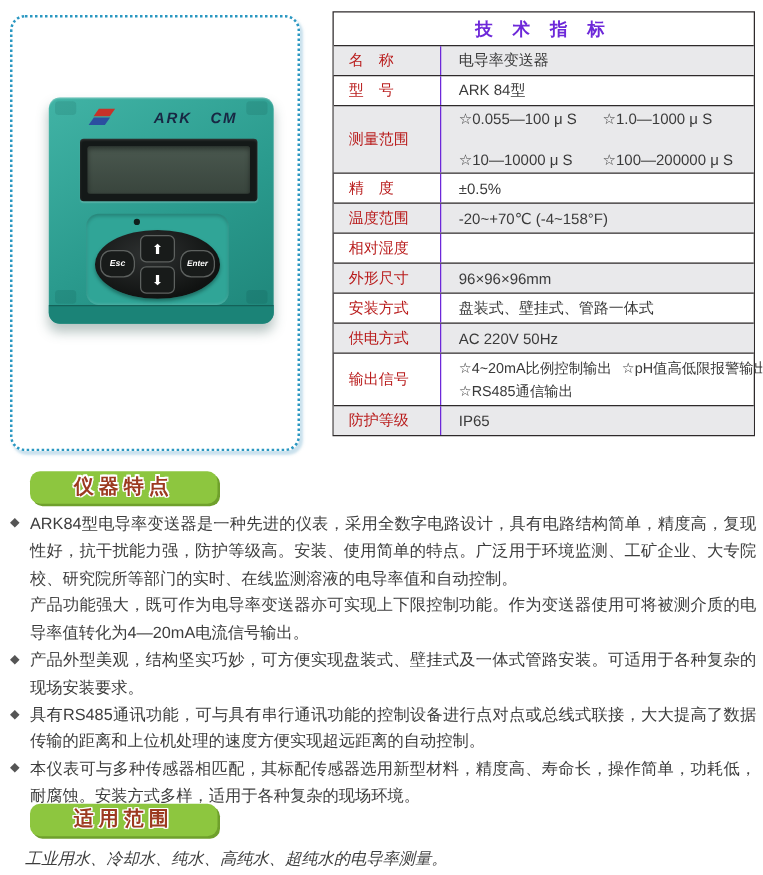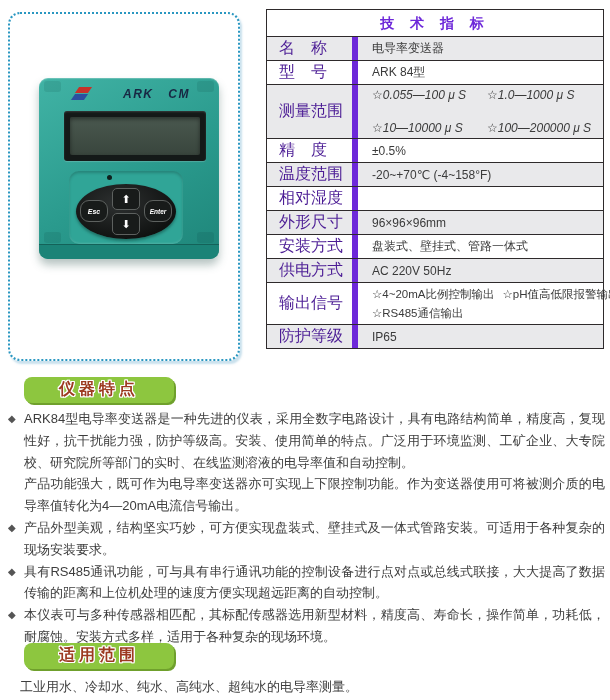--- a/index.html
+++ b/index.html
@@ -43,40 +43,40 @@
     border-radius:0 0 9px 9px; box-shadow:inset 0 1px 0 rgba(0,0,0,.25); }
 
   
   .spec { position:absolute; left:266px; top:9px; width:338px; border:1px solid #2e2a2b;
     background:#fff; font-size:12px; color:#3a3a3a; box-sizing:border-box; }
   .spec-title { height:26px; line-height:26px; text-align:center; font-weight:bold; font-size:14px;
     letter-spacing:6px; color:#6d28d9; }
   .srow { display:flex; border-top:1px solid #2e2a2b; min-height:23px; align-items:stretch; }
   .srow.shade { background:#E9E9EB; }
   .srow.tall { min-height:41px; }
-  .slabel { flex:0 0 67px; width:67px; border-right:6px solid #6d28d9; display:flex; align-items:center;
-    padding:0 6px 0 12px; font-size:16px; color:#4c1d95; }
+  .slabel { flex:0 0 67px; width:67px; border-right:1px solid #6d28d9; display:flex; align-items:center;
+    padding:0 6px 0 12px; font-size:12px; color:#b91c1c; }
   .sval { flex:1; display:flex; flex-direction:column; justify-content:center; padding:3px 2px 3px 14px; }
-  .mgrid { display:grid; grid-template-columns:115px auto; row-gap:19px; white-space:nowrap;font-style:italic; }
+  .mgrid { display:grid; grid-template-columns:115px auto; row-gap:19px; white-space:nowrap; }
   .oline { display:flex; gap:8px; white-space:nowrap; font-size:11.5px; }
   .oline + .oline { margin-top:4px; }
 
   
   .badge { display:inline-block; min-width:150px; box-sizing:border-box; background:#8DC63F;
     border-radius:8px; text-align:center; padding:2px 10px 3px; font-size:16px; font-weight:bold;
     letter-spacing:4px; color:#9C3A20; box-shadow:2px 2px 0 #6FA02C;
     text-shadow:-1px -1px 0 #fff, 1px -1px 0 #fff, -1px 1px 0 #fff, 1px 1px 0 #fff,
                 0 -1px 0 #fff, 0 1px 0 #fff, -1px 0 0 #fff, 1px 0 0 #fff;margin-left:16px; }
   .features { position:absolute; left:8px; top:377px; width:597px; }
   .feat-list { margin-top:5px; font-size:13px; line-height:21.8px; text-align:justify; color:#3d3d3d; }
   .feat-item { position:relative; padding-left:16px; }
   .feat-item .diamond { position:absolute; left:0; top:0; font-size:10px; line-height:21.8px; color:#555; }
   .feat-item p { margin:0; }
   .scope { position:absolute; left:8px; top:643px; width:597px; }
-  .scope-text { margin:9px 0 0 12px; font-size:13px; color:#3d3d3d; }
+  .scope-text { margin:9px 0 0 12px; font-size:13px; color:#3d3d3d;font-style:italic; }
 </style>
 </head>
 <body>
 
 <div class="page">
 
   <div class="photo-box">
     <div class="device">
       <div class="cap tl"></div>
       <div class="cap tr"></div>

